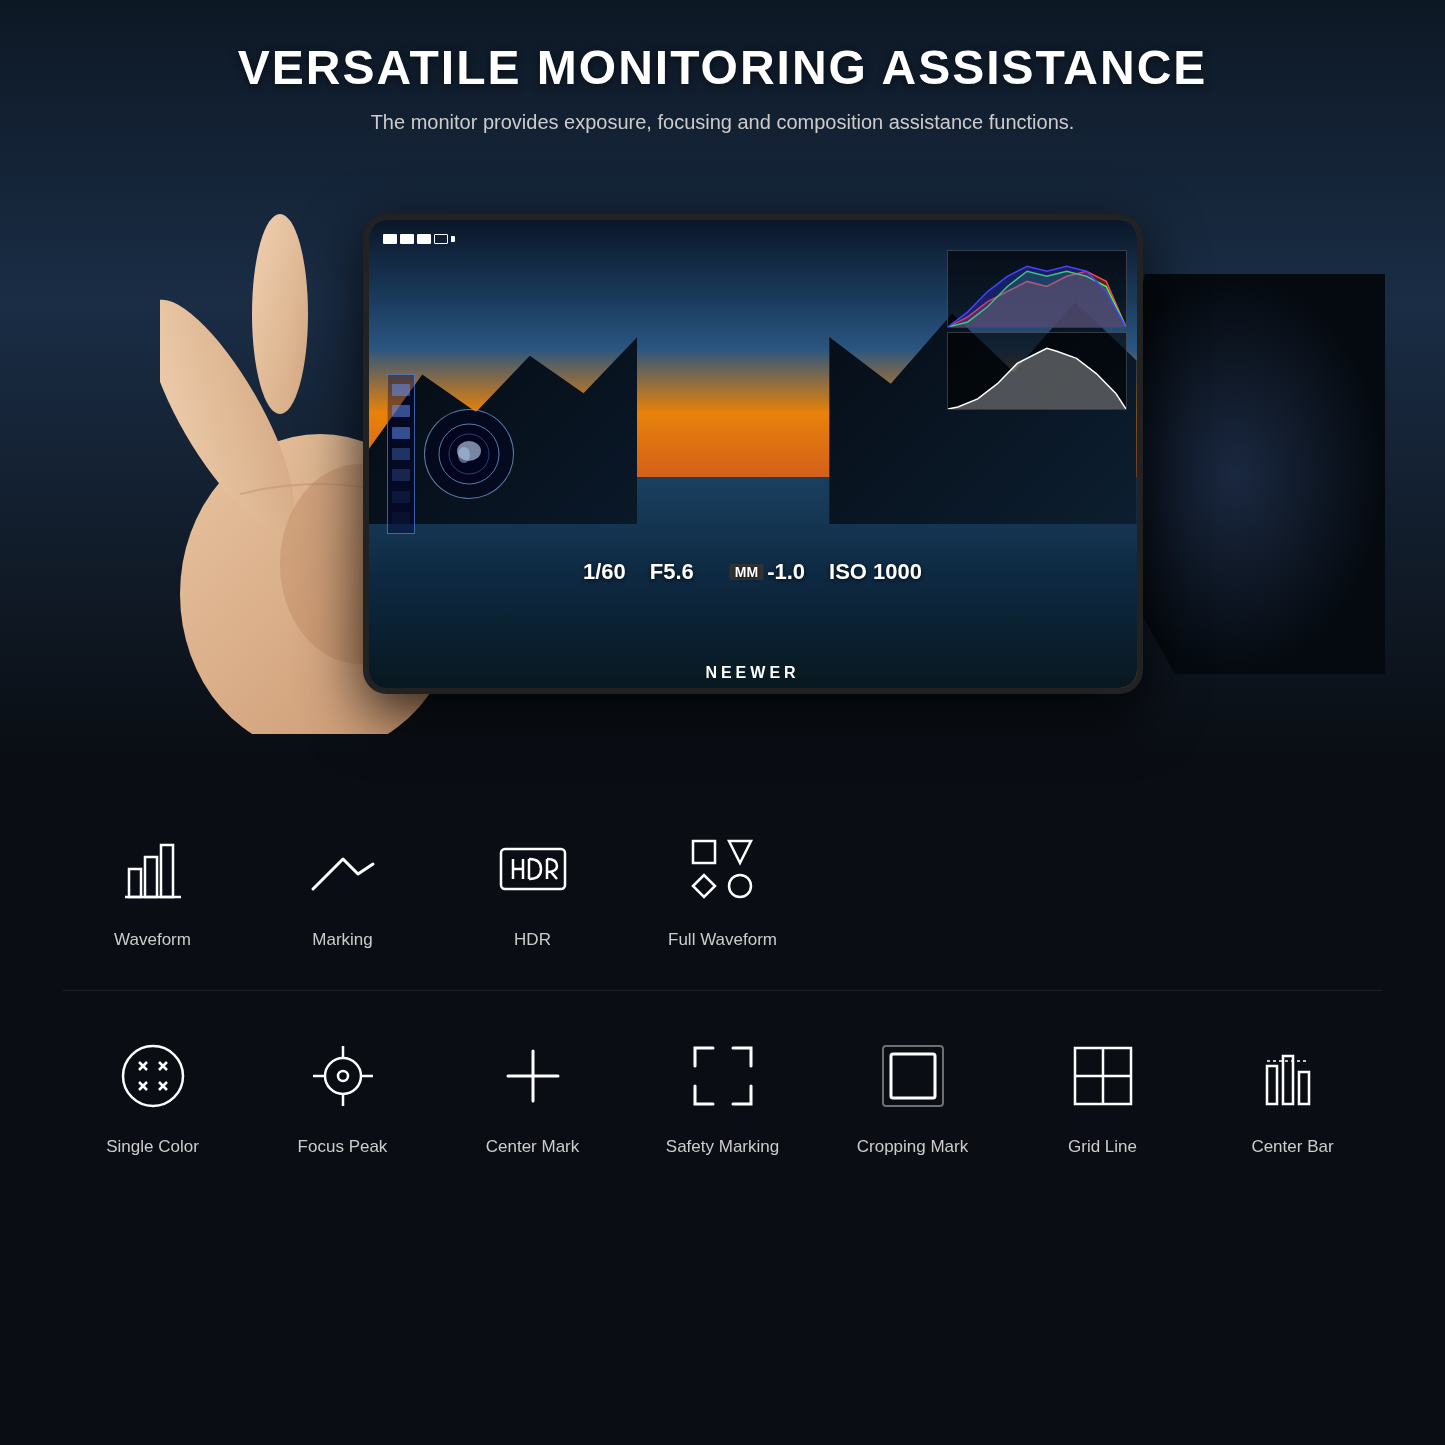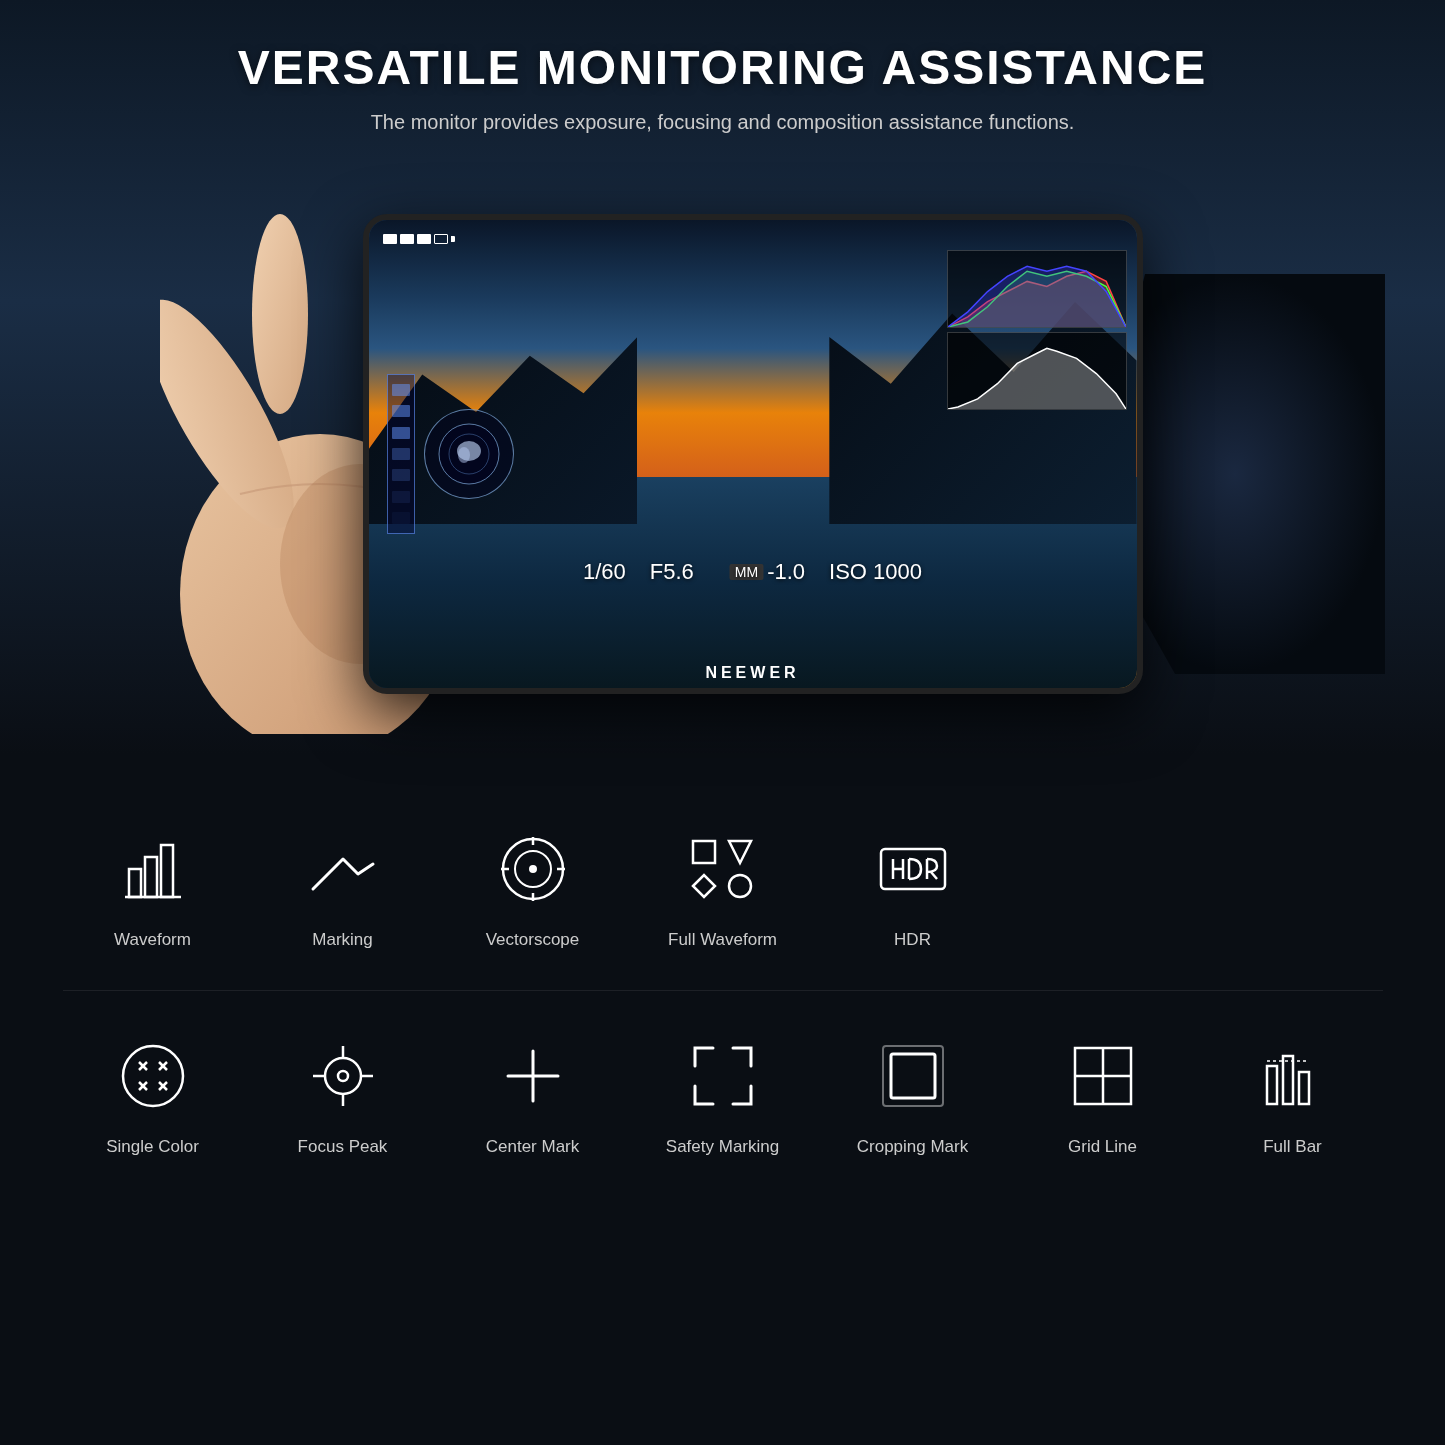--- a/index.html
+++ b/index.html
@@ -197,21 +197,21 @@
     
     .camera-params {
       position: absolute;
       bottom: 22%;
       left: 50%;
       transform: translateX(-50%);
       display: flex;
       gap: 24px;
       color: white;
       font-size: 22px;
-      font-weight: 400;
+      font-weight: 700;
       white-space: nowrap;
       text-shadow: 0 1px 4px rgba(0,0,0,0.8);
     }
 
     
     .screen-histograms {
       position: absolute;
       top: 30px;
       right: 10px;
       width: 180px;
@@ -447,70 +447,55 @@
 
     <div class="feature-item">
       <div class="feature-icon">
         <svg viewBox="0 0 80 80" xmlns="http://www.w3.org/2000/svg">
           <polyline points="10,60 25,45 40,30 55,45 70,35" stroke="white" stroke-width="3" fill="none" stroke-linecap="round" stroke-linejoin="round"></polyline>
         </svg>
       </div>
       <span class="feature-label">Marking</span>
     </div>
 
-    <div class="feature-item">
-      <div class="feature-icon">
-        <svg viewBox="0 0 80 80" xmlns="http://www.w3.org/2000/svg">
-          <circle cx="40" cy="40" r="30" stroke="white" stroke-width="2.5" fill="none"></circle>
-          <circle cx="40" cy="40" r="18" stroke="white" stroke-width="2" fill="none"></circle>
-
-          <line x1="40" y1="8" x2="40" y2="16" stroke="white" stroke-width="2.5"></line>
-          <line x1="40" y1="64" x2="40" y2="72" stroke="white" stroke-width="2.5"></line>
-          <line x1="8" y1="40" x2="16" y2="40" stroke="white" stroke-width="2.5"></line>
-          <line x1="64" y1="40" x2="72" y2="40" stroke="white" stroke-width="2.5"></line>
-          <circle cx="40" cy="40" r="3" fill="white"></circle>
-        </svg>
-      </div>
-      <span class="feature-label">Vectorscope</span>
-    </div>
-
-    <div class="feature-item">
-      <div class="feature-icon">
-        <svg viewBox="0 0 80 80" xmlns="http://www.w3.org/2000/svg">
-
-          <rect x="10" y="12" width="22" height="22" stroke="white" stroke-width="2.5" fill="none"></rect>
-
-          <polygon points="46,12 68,12 57,34" stroke="white" stroke-width="2.5" fill="none"></polygon>
-
-          <polygon points="10,57 21,46 32,57 21,68" stroke="white" stroke-width="2.5" fill="none"></polygon>
-
-          <circle cx="57" cy="57" r="11" stroke="white" stroke-width="2.5" fill="none"></circle>
-        </svg>
-      </div>
-      <span class="feature-label">Full Waveform</span>
-    </div>
 
     <div class="feature-item">
       <div class="feature-icon">
         <svg viewBox="0 0 80 80" xmlns="http://www.w3.org/2000/svg">
           <rect x="8" y="20" width="64" height="40" rx="4" stroke="white" stroke-width="2.5" fill="none"></rect>
 
           <line x1="20" y1="30" x2="20" y2="50" stroke="white" stroke-width="2.5"></line>
           <line x1="20" y1="40" x2="30" y2="40" stroke="white" stroke-width="2.5"></line>
           <line x1="30" y1="30" x2="30" y2="50" stroke="white" stroke-width="2.5"></line>
 
           <line x1="36" y1="30" x2="36" y2="50" stroke="white" stroke-width="2.5"></line>
           <path d="M36,30 Q48,30 48,40 Q48,50 36,50" stroke="white" stroke-width="2.5" fill="none"></path>
 
           <line x1="54" y1="30" x2="54" y2="50" stroke="white" stroke-width="2.5"></line>
           <path d="M54,30 Q64,30 64,37 Q64,43 54,43" stroke="white" stroke-width="2.5" fill="none"></path>
           <line x1="58" y1="43" x2="64" y2="50" stroke="white" stroke-width="2.5"></line>
         </svg>
       </div>
       <span class="feature-label">HDR</span>
+    </div>
+
+    <div class="feature-item">
+      <div class="feature-icon">
+        <svg viewBox="0 0 80 80" xmlns="http://www.w3.org/2000/svg">
+
+          <rect x="10" y="12" width="22" height="22" stroke="white" stroke-width="2.5" fill="none"></rect>
+
+          <polygon points="46,12 68,12 57,34" stroke="white" stroke-width="2.5" fill="none"></polygon>
+
+          <polygon points="10,57 21,46 32,57 21,68" stroke="white" stroke-width="2.5" fill="none"></polygon>
+
+          <circle cx="57" cy="57" r="11" stroke="white" stroke-width="2.5" fill="none"></circle>
+        </svg>
+      </div>
+      <span class="feature-label">Full Waveform</span>
     </div>
 
     <div class="divider-row"></div>
 
     <div class="feature-item">
       <div class="feature-icon">
         <svg viewBox="0 0 80 80" xmlns="http://www.w3.org/2000/svg">
           <circle cx="40" cy="40" r="30" stroke="white" stroke-width="2.5" fill="none"></circle>
 
           <line x1="26" y1="26" x2="34" y2="34" stroke="white" stroke-width="2.5"></line>
@@ -595,17 +580,17 @@
       <div class="feature-icon">
         <svg viewBox="0 0 80 80" xmlns="http://www.w3.org/2000/svg">
 
           <rect x="14" y="30" width="10" height="38" stroke="white" stroke-width="2.5" fill="none"></rect>
           <rect x="30" y="20" width="10" height="48" stroke="white" stroke-width="2.5" fill="none"></rect>
           <rect x="46" y="36" width="10" height="32" stroke="white" stroke-width="2.5" fill="none"></rect>
 
           <line x1="14" y1="25" x2="56" y2="25" stroke="white" stroke-width="1.5" stroke-dasharray="3,3"></line>
         </svg>
       </div>
-      <span class="feature-label">Full Bar</span>
+      <span class="feature-label">Center Bar</span>
     </div>
 
   </div>
 </div>
 
 </body></html>

